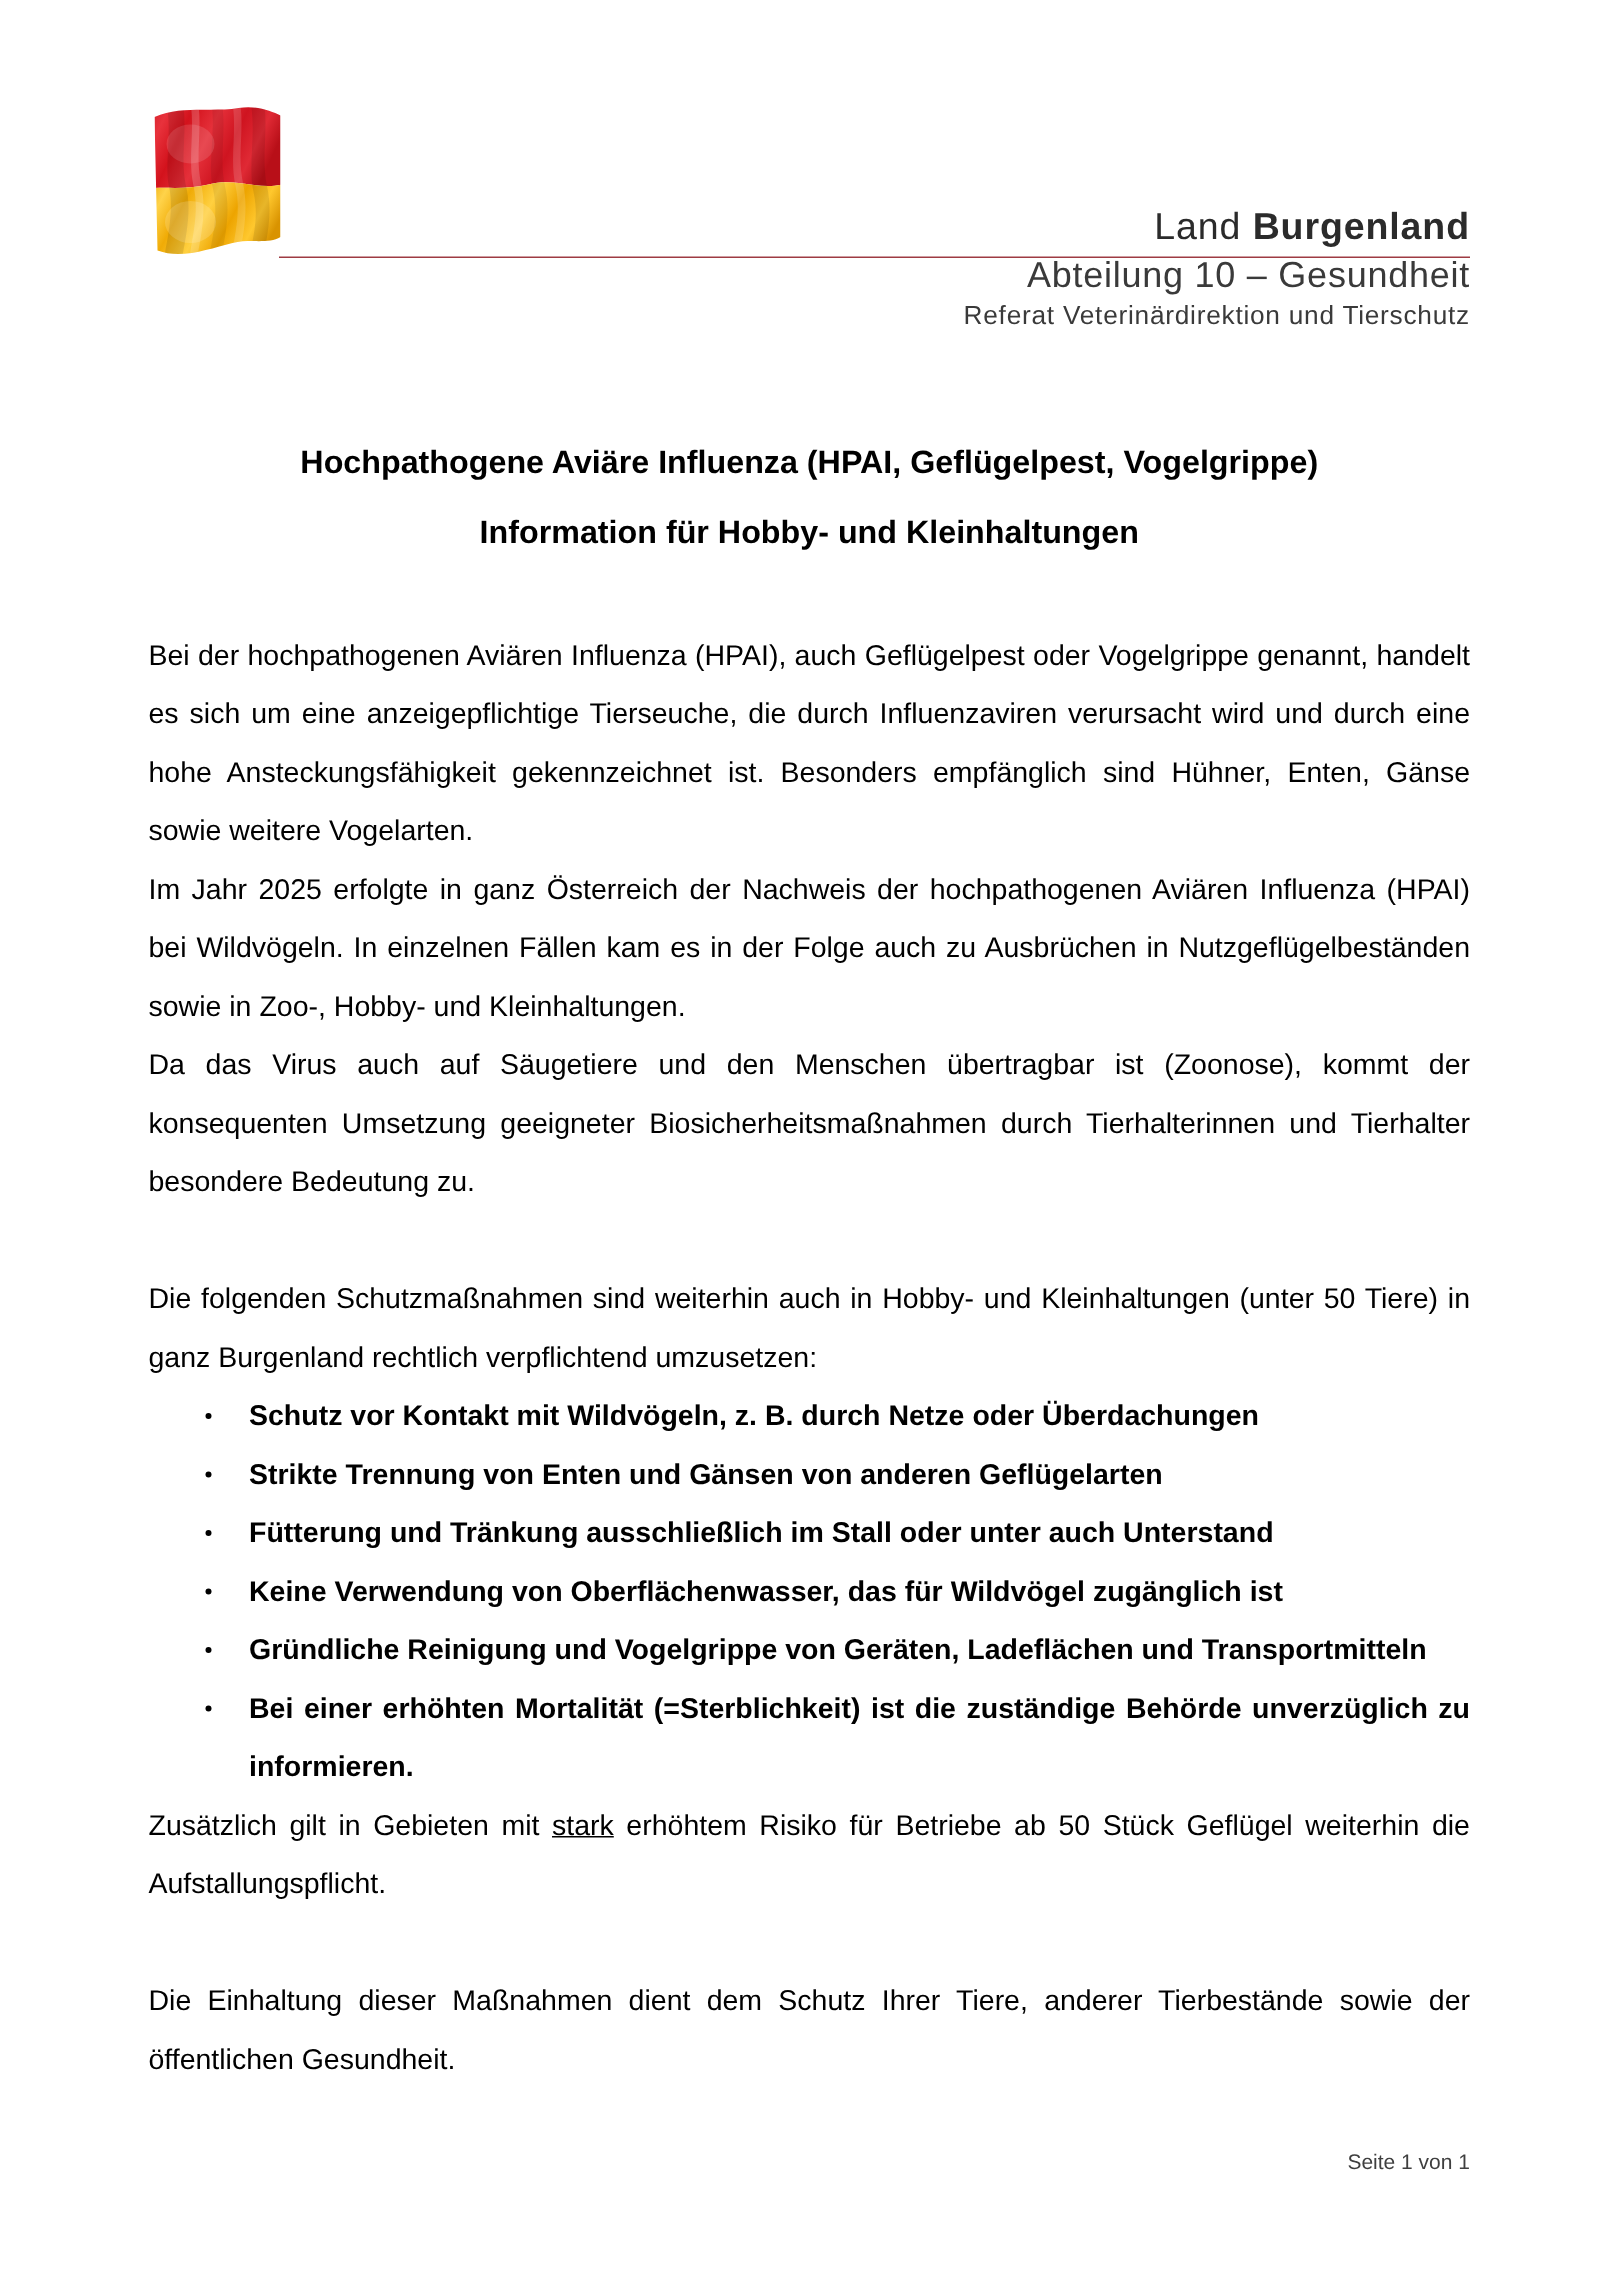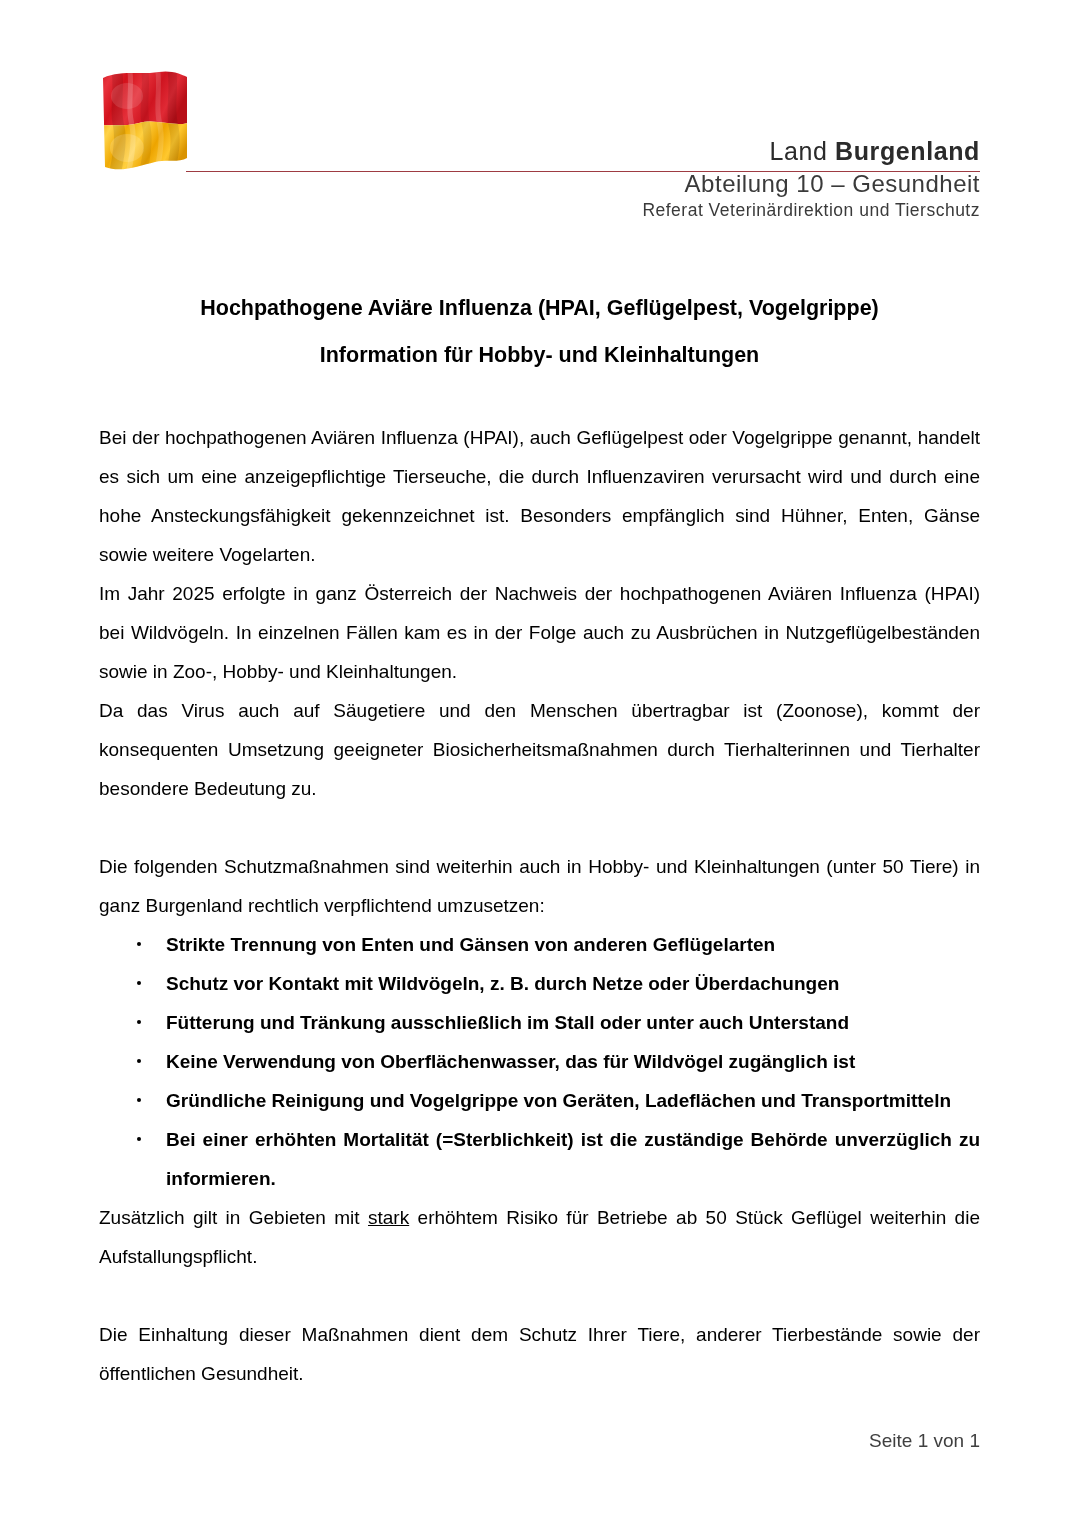--- a/index.html
+++ b/index.html
@@ -140,21 +140,21 @@
   }
 
   .underline-word { text-decoration: underline; }
 
   .footer {
     position: absolute;
     left: 99px;
     top: 1432px;
     width: 881px;
     text-align: right;
-    font-size: 19px;
+    font-size: 14px;
     color: #3f3f3f;
     line-height: 18px;
   }
 </style>
 </head>
 <body>
 
 <div class="page">
 
   <div class="header">
@@ -230,25 +230,25 @@
     <p class="body-par">Im Jahr 2025 erfolgte in ganz Österreich der Nachweis der hochpathogenen Aviären Influenza (HPAI) bei Wildvögeln. In einzelnen Fällen kam es in der Folge auch zu Ausbrüchen in Nutzgeflügelbeständen sowie in Zoo-, Hobby- und Kleinhaltungen.</p>
     <p class="body-par">Da das Virus auch auf Säugetiere und den Menschen übertragbar ist (Zoonose), kommt der konsequenten Umsetzung geeigneter Biosicherheitsmaßnahmen durch Tierhalterinnen und Tierhalter besondere Bedeutung zu.</p>
 
     <div class="spacer-md"></div>
 
     <p class="body-par">Die folgenden Schutzmaßnahmen sind weiterhin auch in Hobby- und Kleinhaltungen (unter 50 Tiere) in ganz Burgenland rechtlich verpflichtend umzusetzen:</p>
 
     <ul class="measures">
       <li>
         <span class="dot"></span>
+        <span>Schutz vor Kontakt mit Wildvögeln, z. B. durch Netze oder Überdachungen</span>
+      </li>
+      <li>
+        <span class="dot"></span>
         <span>Strikte Trennung von Enten und Gänsen von anderen Geflügelarten</span>
-      </li>
-      <li>
-        <span class="dot"></span>
-        <span>Schutz vor Kontakt mit Wildvögeln, z. B. durch Netze oder Überdachungen</span>
       </li>
       <li>
         <span class="dot"></span>
         <span>Fütterung und Tränkung ausschließlich im Stall oder unter auch Unterstand</span>
       </li>
       <li>
         <span class="dot"></span>
         <span>Keine Verwendung von Oberflächenwasser, das für Wildvögel zugänglich ist</span>
       </li>
       <li>

